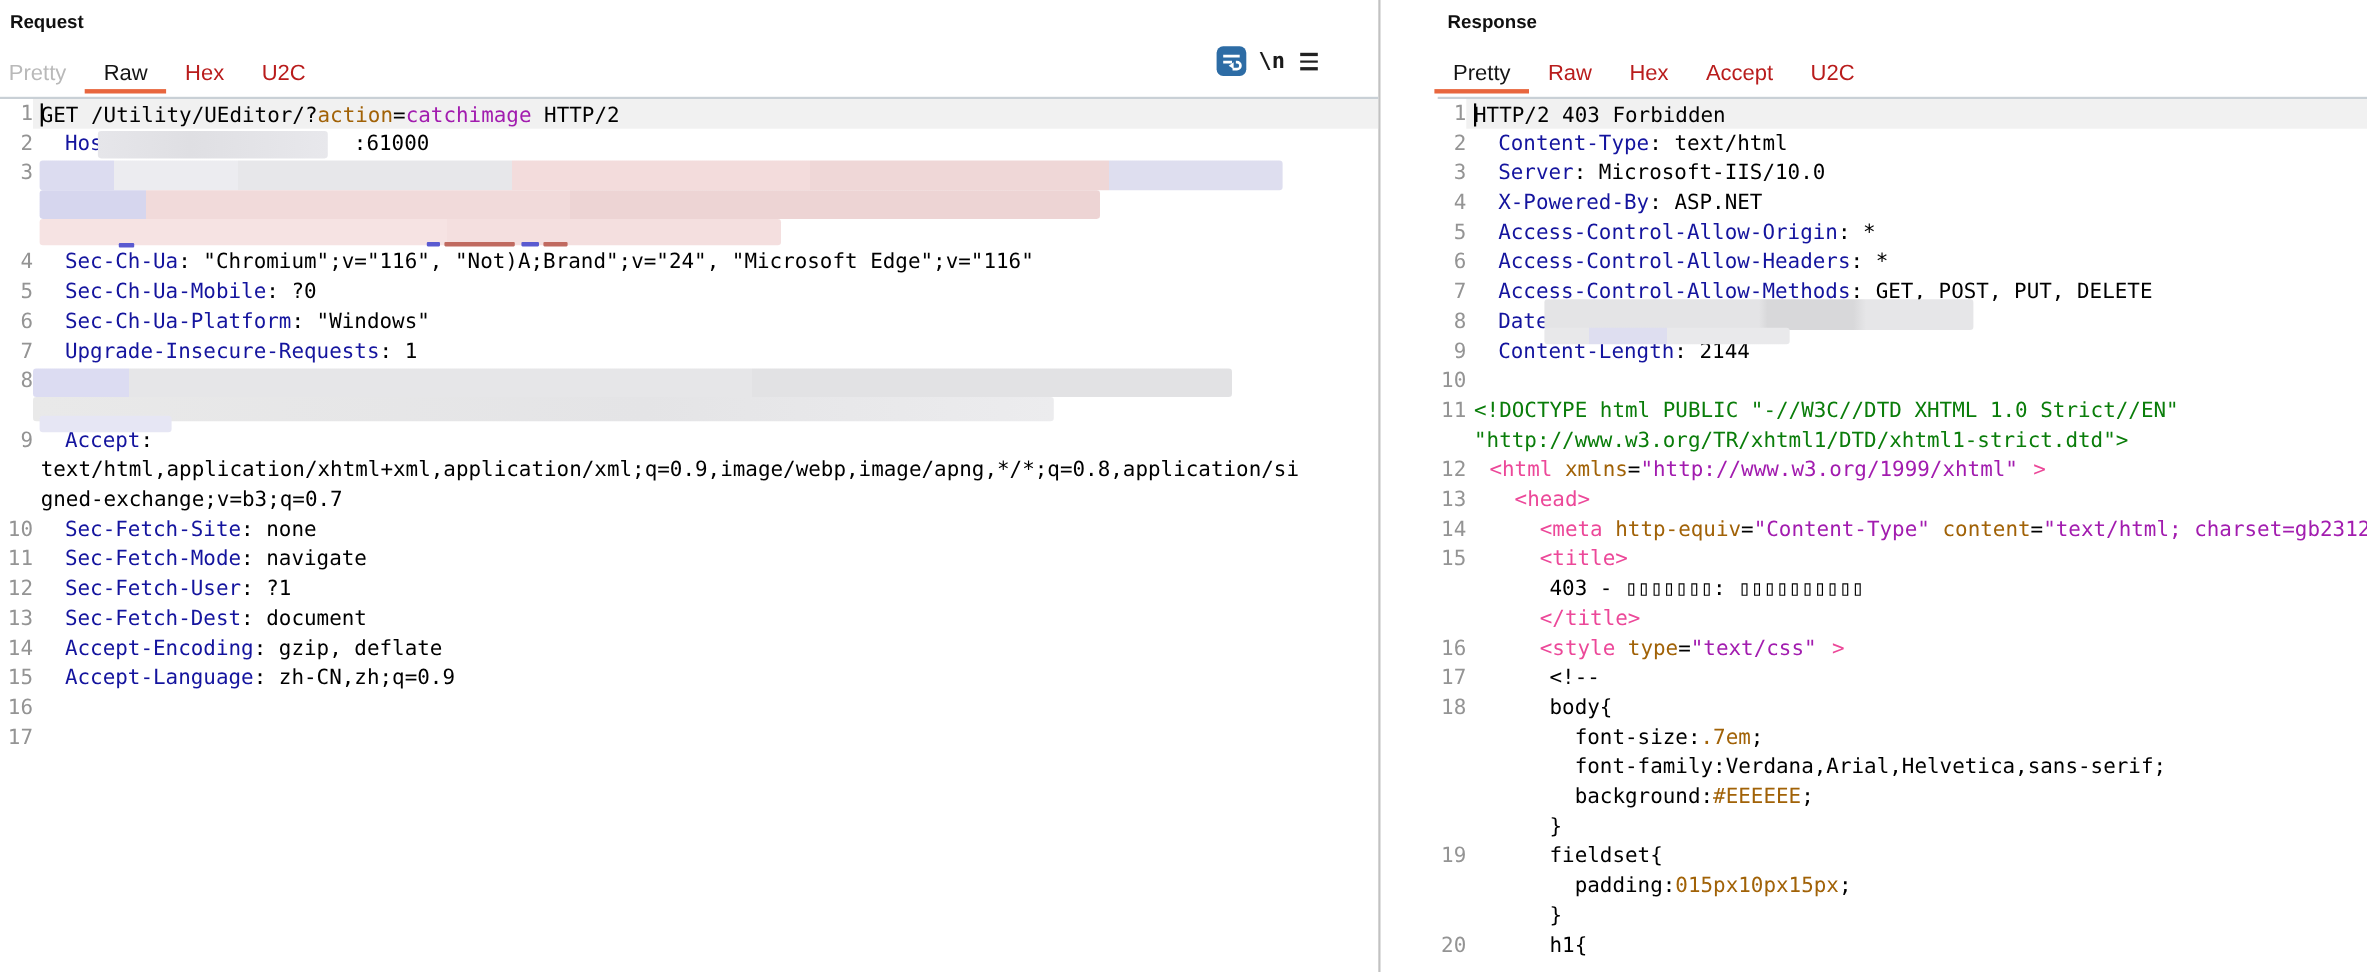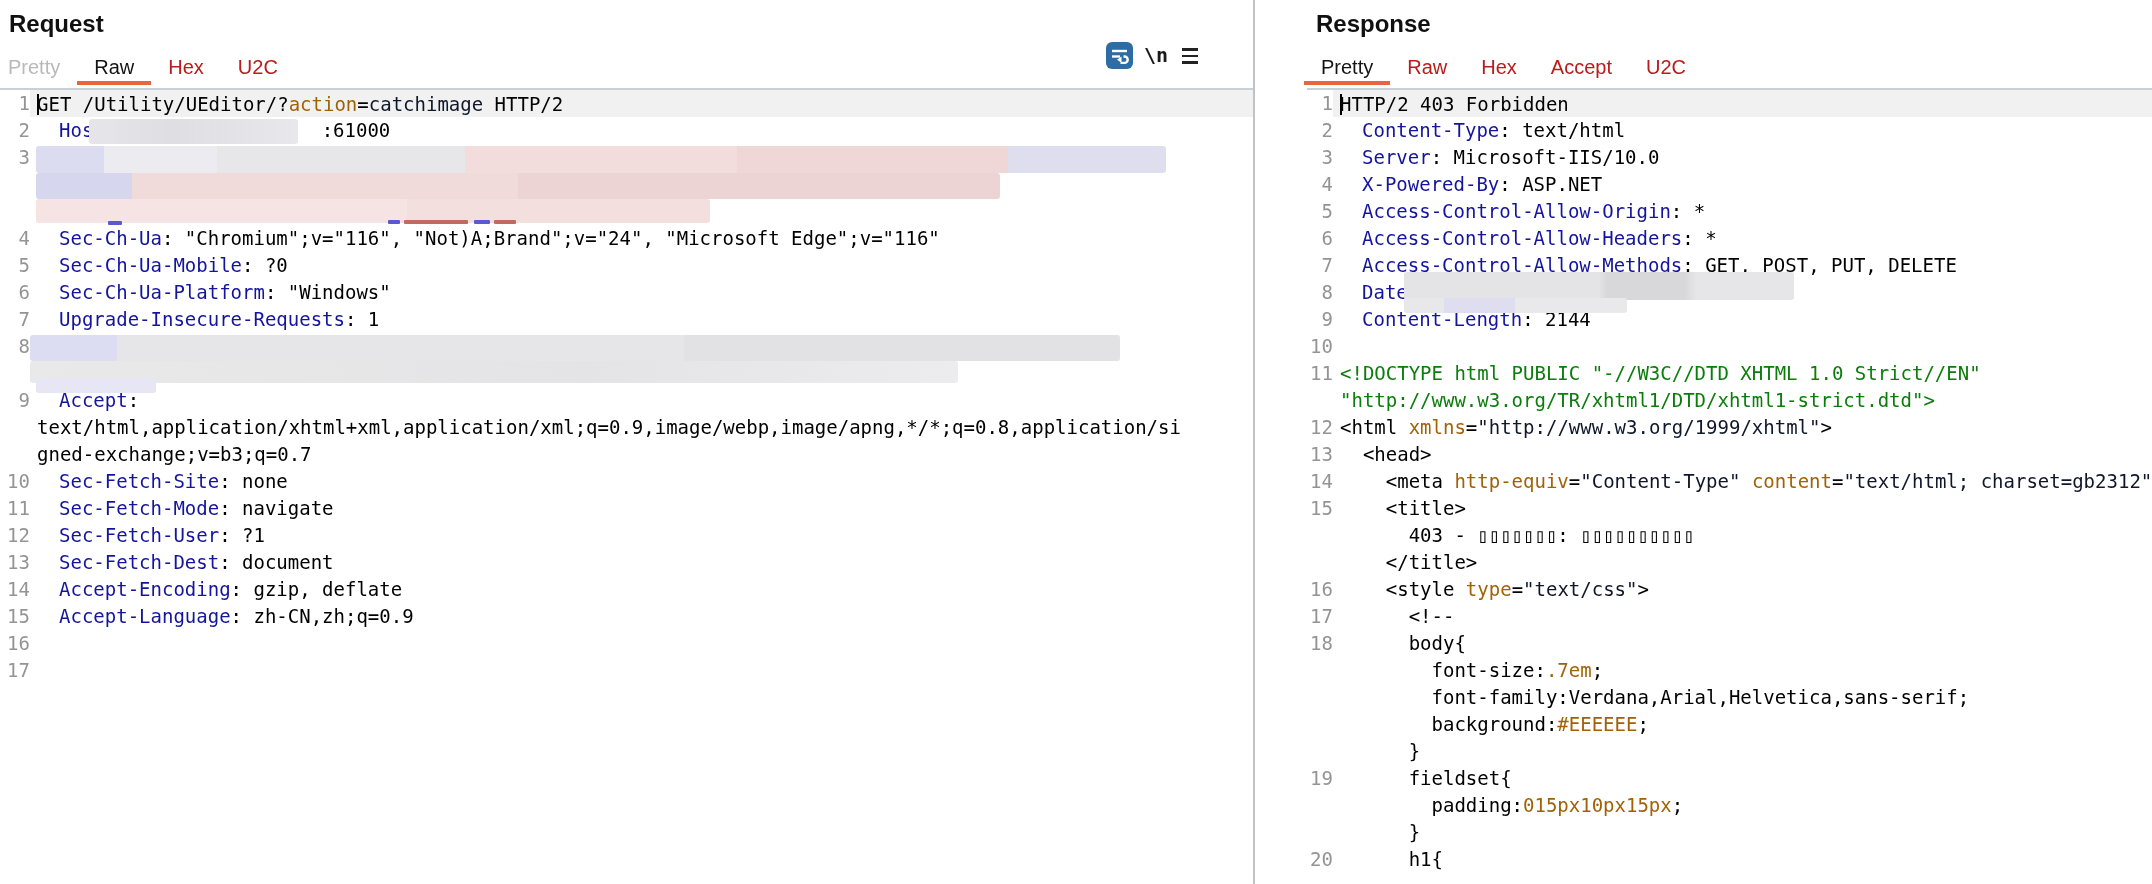--- a/index.html
+++ b/index.html
@@ -1,41 +1,41 @@
 <!DOCTYPE html>
 <html><head>
 <meta charset="utf-8">
 <style>
   html,body{margin:0;padding:0;}
   body{width:2152px;height:884px;overflow:hidden;background:#ffffff;position:relative;
        font-family:"Liberation Sans",sans-serif;}
   .pane{position:absolute;top:0;height:884px;background:#fff;}
   #req{left:0;width:1253px;border-right:2px solid #c2c2c2;}
   #resp{left:1307px;width:914px;}
-  .ptitle{position:absolute;left:9px;top:10px;font-weight:bold;font-size:24px;color:#101010;
+  .ptitle{position:absolute;left:9px;top:10px;font-weight:bold;font-size:17px;color:#101010;
           font-family:"Liberation Sans",sans-serif;}
   .tabs{position:absolute;top:50px;display:flex;}
   #req .tabs{left:-9px;}
   #resp .tabs{left:-3px;}
   .tab{font-size:20px;color:#b91c1c;padding:6px 17px 2px 17px;border-bottom:4px solid transparent;
        cursor:default;white-space:nowrap;}
   .tab.sel{color:#141414;border-bottom-color:#e8663e;}
   .tab.dis{color:#b9b9b9;}
   .tabline{position:absolute;top:88px;left:0;right:0;height:2px;background:#c9d0d6;}
   .content{position:absolute;top:90px;left:0;right:0;bottom:0;overflow:hidden;}
   .row{display:flex;height:27px;line-height:27px;font-family:"DejaVu Sans Mono",monospace;
        font-size:19px;color:#000;}
   .gut{width:30px;text-align:right;color:#949494;flex:none;user-select:none;}
   #resp .gut{width:26px;}
   .txt{flex:1;padding-left:7px;white-space:pre;}
   .row.hl .txt{background:#f1f1f1;}
   .c-h{color:#14149e;margin-left:22px;}  
   .c-b{color:#a16207;margin-top:20px;}  
-  .c-r{color:#0f172a;}  
-  .c-m{color:#000000;}  
+  .c-r{color:#a21caf;}  
+  .c-m{color:#ec4899;margin-left:14px;}  
   .c-g{color:#0a7d0a;}  
   .gapseg{display:inline-block;height:1px;}
   .caret{display:inline-block;width:2px;height:21px;background:#000;transform:translateY(4px);
          margin-right:-2px;}
   
   .toolbar{position:absolute;top:40px;left:1100px;width:150px;height:34px;}
   .wrapbtn{position:absolute;left:6px;top:2px;width:27px;height:27px;background:#2d6ca5;
            border-radius:6px;}
   .nlbtn{position:absolute;left:44px;top:3px;font-family:"DejaVu Sans Mono",monospace;
          font-size:20px;font-weight:600;color:#1a1a1a;}

